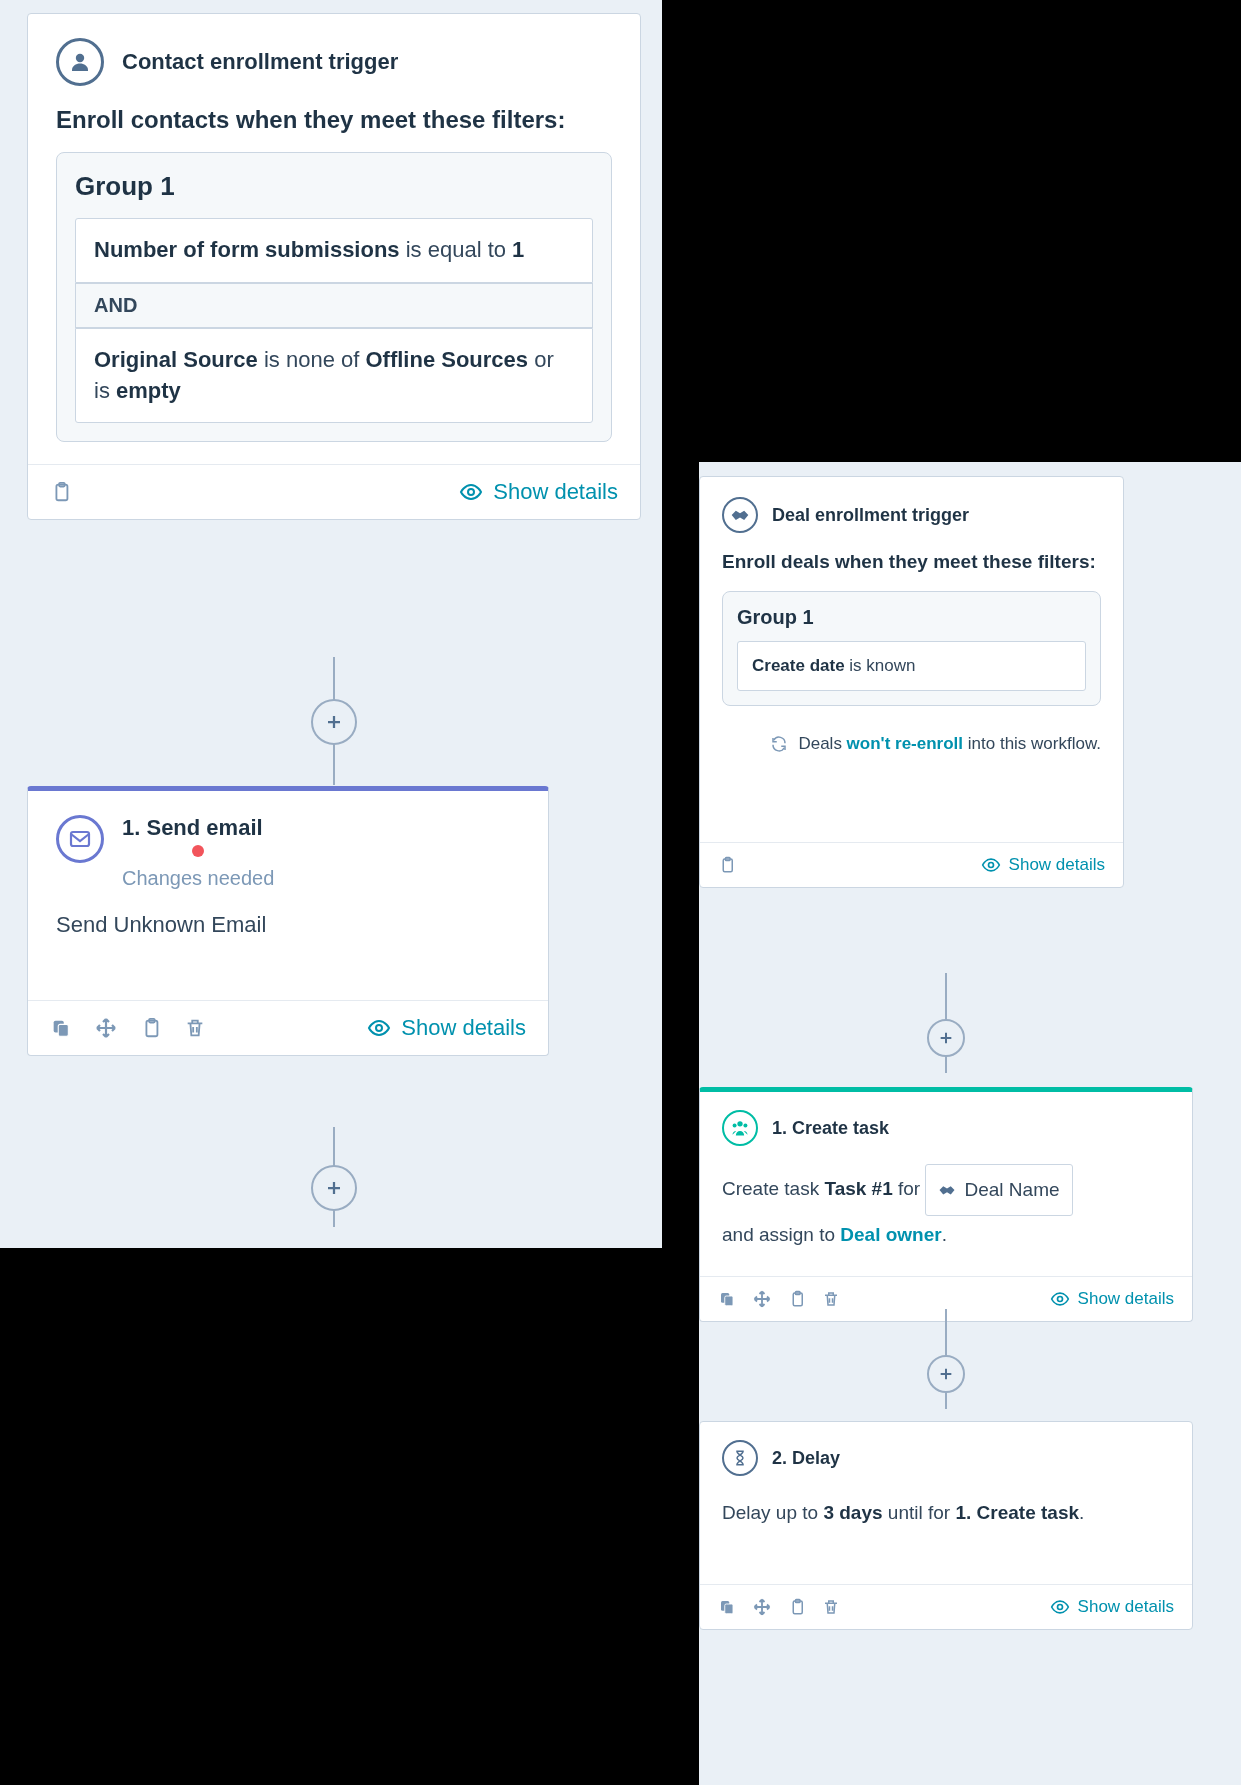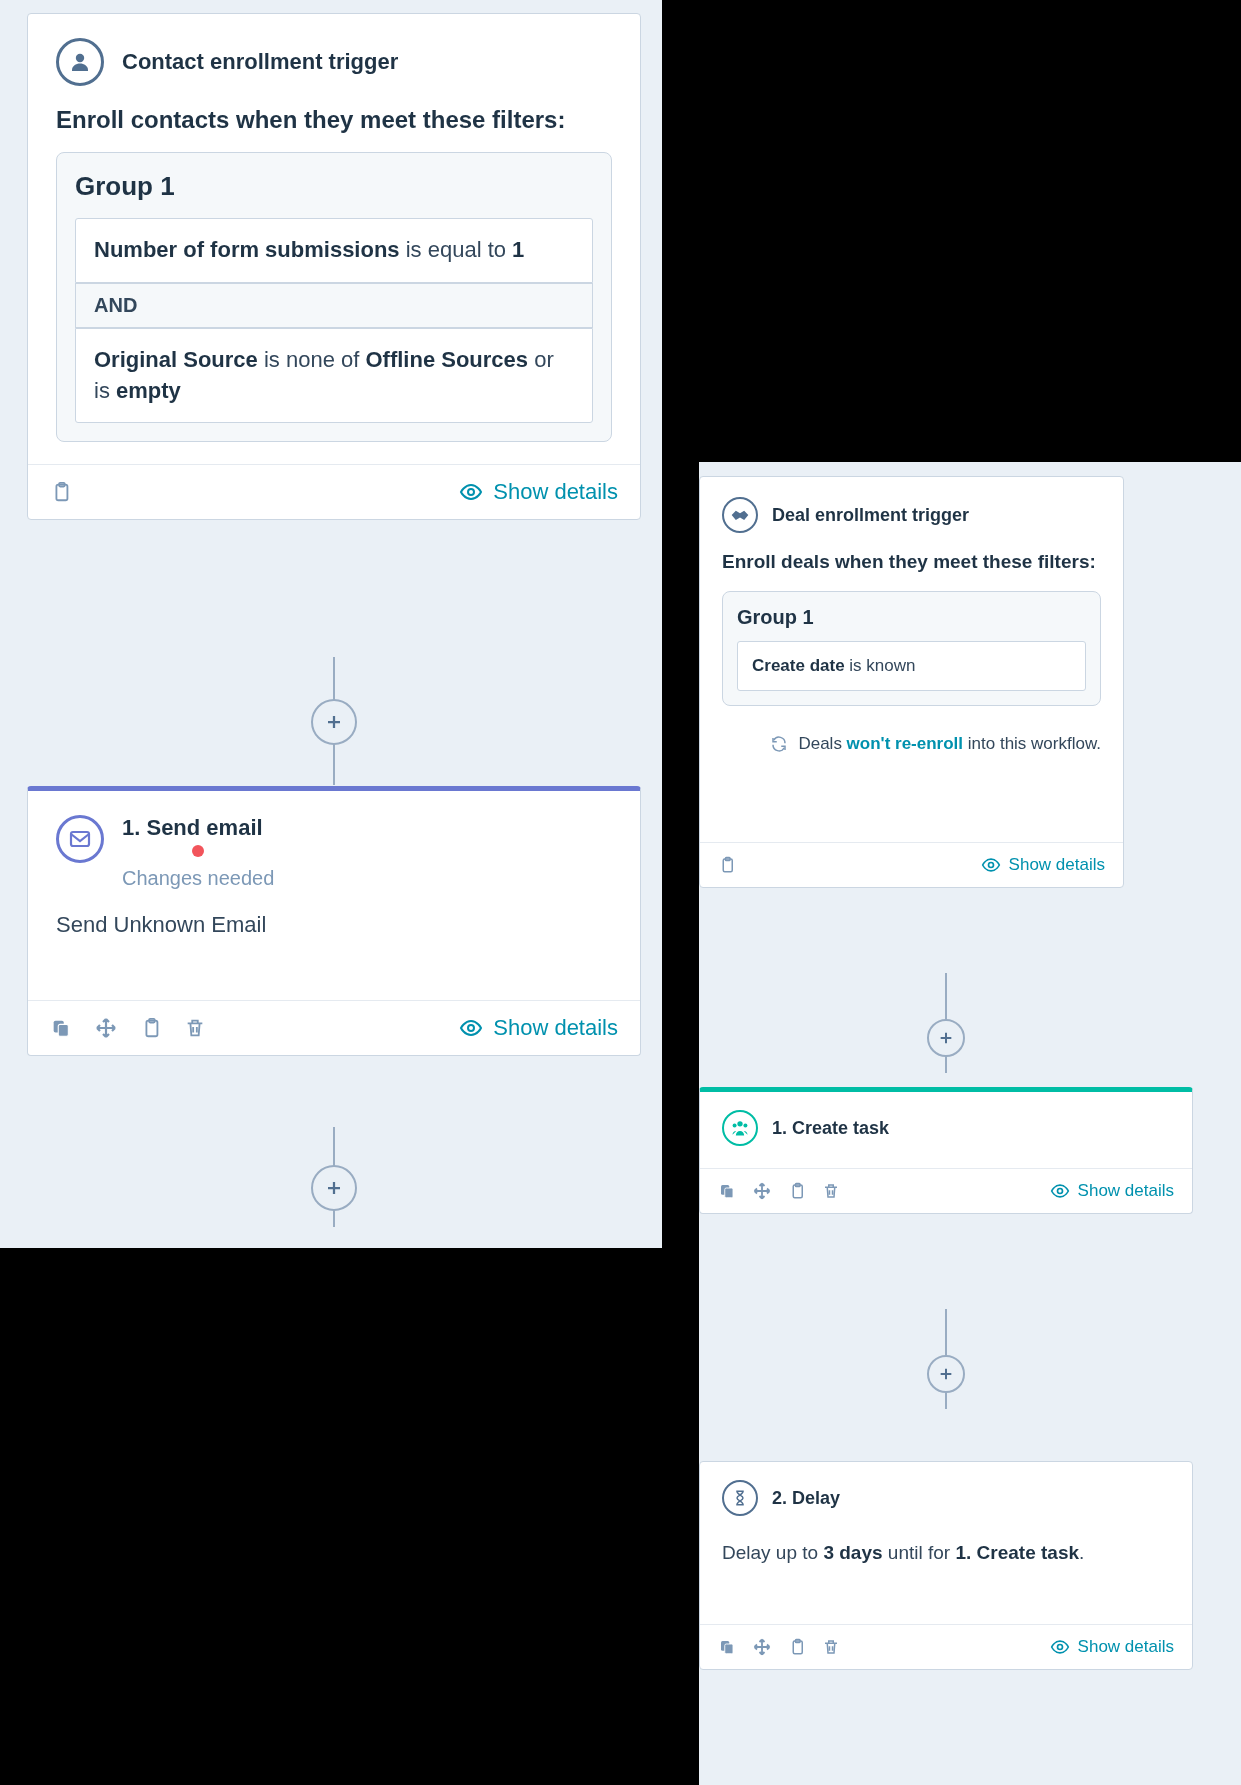--- a/index.html
+++ b/index.html
@@ -146,32 +146,32 @@
   }
   .chip svg { display:block; }
 
   .task-desc, .delay-desc { font-size: 19px; color: var(--text); margin-top: 18px; line-height: 2; }
   .link { color: var(--link); font-weight:700; }
 
   
   #card-trigger-left { left: 27px; top: 13px; width: 614px; }
   #conn-l1 { left: 333px; top: 657px; height: 128px; }
   #plus-l1 { left: 334px; top: 722px; }
-  #card-email     { left: 27px; top: 786px; width: 614px; }
+  #card-email     { left: 27px; top: 786px; width: 522px; }
   #conn-l2 { left: 333px; top: 1127px; height: 100px; }
   #plus-l2 { left: 334px; top: 1188px; }
 
   
   #card-trigger-right { left: 0px; top: 14px; width: 425px; }
   #conn-r1 { left: 246px; top: 511px; height: 100px; }
   #plus-r1 { left: 247px; top: 576px; }
   #card-task { left: 0px; top: 625px; width: 494px; }
   #conn-r2 { left: 246px; top: 847px; height: 100px; }
   #plus-r2 { left: 247px; top: 912px; }
-  #card-delay { left: 0px; top: 999px; width: 494px; }
+  #card-delay { left: 0px; top: 959px; width: 494px; }
 
 </style>
 </head>
 <body>
 
 <div class="canvas">
 
   <div class="region left">
 
     <div class="card" id="card-trigger-left">
@@ -350,20 +350,31 @@
           <span class="icon-circle sm green">
             <svg width="20" height="20" viewBox="0 0 24 24" fill="currentColor">
                 <circle cx="12" cy="7" r="3.2"></circle>
                 <circle cx="5.5" cy="9" r="2.4"></circle>
                 <circle cx="18.5" cy="9" r="2.4"></circle>
                 <path d="M3 20c0-2.5 2-4.5 4.5-4.5M21 20c0-2.5-2-4.5-4.5-4.5M7 21c0-3 2.2-5.5 5-5.5s5 2.5 5 5.5"></path>
               </svg>
           </span>
           <span class="title sm">1. Create task</span>
         </div>
+        <div class="task-desc">
+          <span>Create task </span><b>Task #1</b><span> for </span>
+          <span class="chip">
+            <svg width="18" height="18" viewBox="0 0 24 24" fill="#516f90">
+                <path d="M2 12l5-5 5 3 5-3 5 5-5 6-5-3-5 3z"></path>
+              </svg>
+            <span>Deal Name</span>
+          </span>
+          <br>
+          <span>and assign to </span><span class="link">Deal owner</span><span>.</span>
+        </div>
       </div>
       <div class="card-footer" style="padding:12px 18px;">
         <div class="footer-icons" style="gap:16px;">
           <span class="footer-icon">
               <svg width="18" height="18" viewBox="0 0 24 24" fill="currentColor">
                 <rect x="4" y="4" width="11" height="13" rx="2"></rect>
                 <rect x="9" y="8" width="11" height="13" rx="2" fill="#7c98b6" stroke="#fff" stroke-width="1.2"></rect>
               </svg>
             </span>
           <span class="footer-icon">

